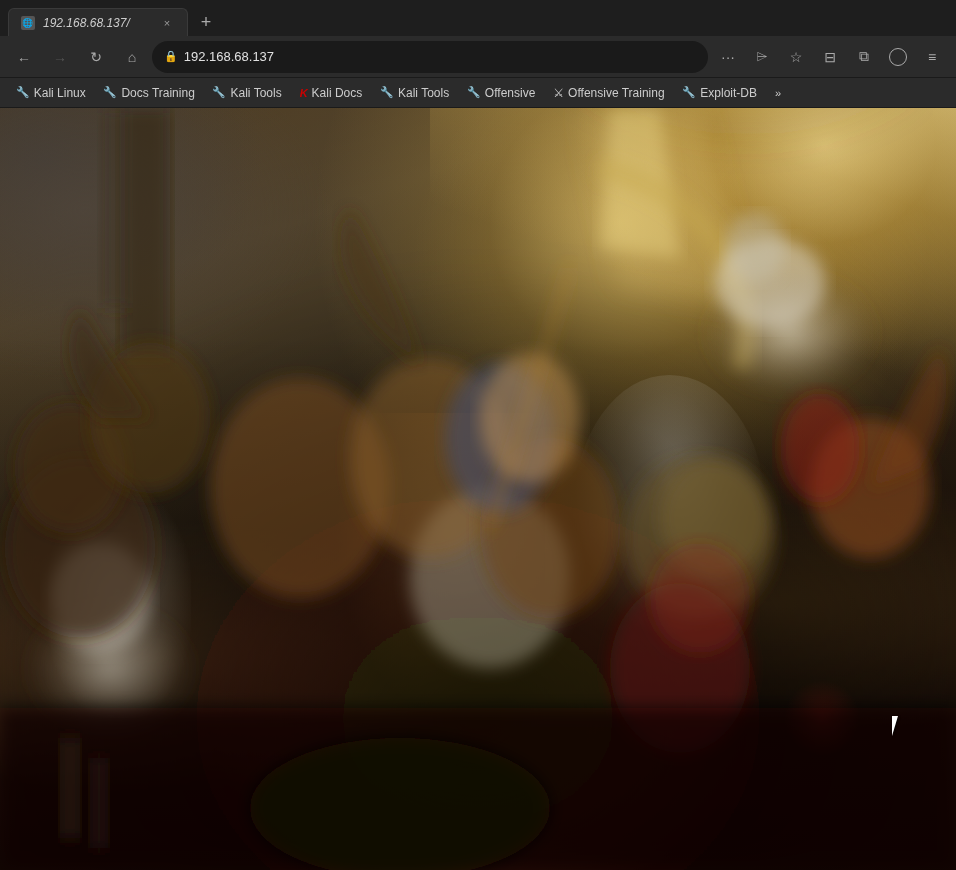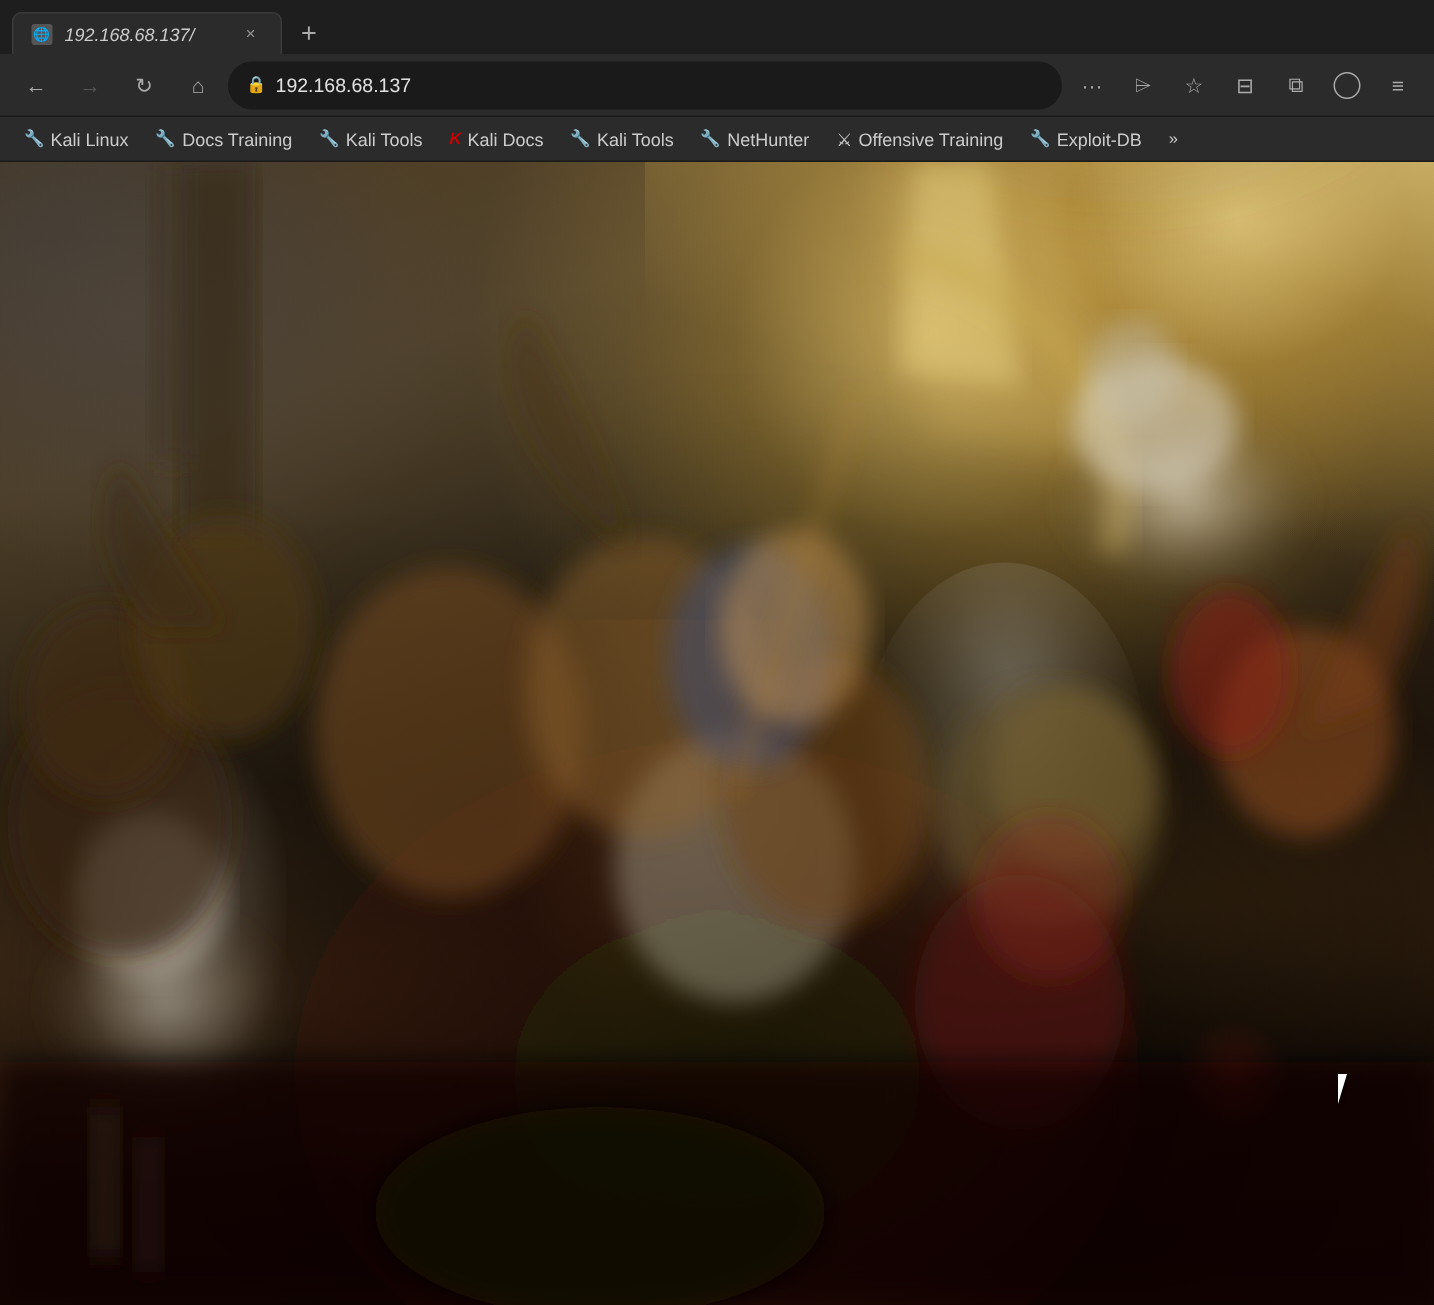--- a/index.html
+++ b/index.html
@@ -385,21 +385,21 @@
       <span>Kali Docs</span>
     </div>
 
     <div class="bookmark-item">
       <span class="bookmark-icon">🔧</span>
       <span>Kali Tools</span>
     </div>
 
     <div class="bookmark-item">
       <span class="bookmark-icon">🔧</span>
-      <span>NetHunter</span>
+      <span>Offensive</span>
     </div>
 
     <div class="bookmark-item">
       <span class="bookmark-icon" style="font-size:12px;">⚔</span>
       <span>Offensive Training</span>
     </div>
 
     <div class="bookmark-item">
       <span class="bookmark-icon">🔧</span>
       <span>Exploit-DB</span>

